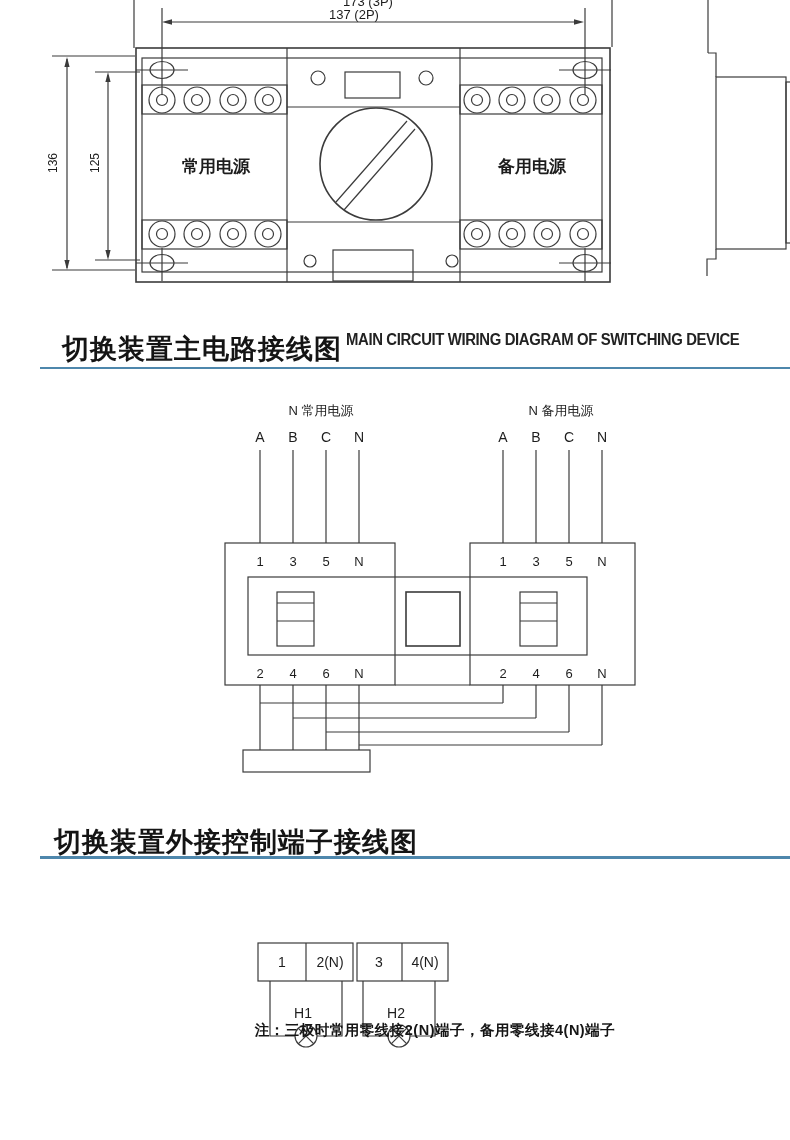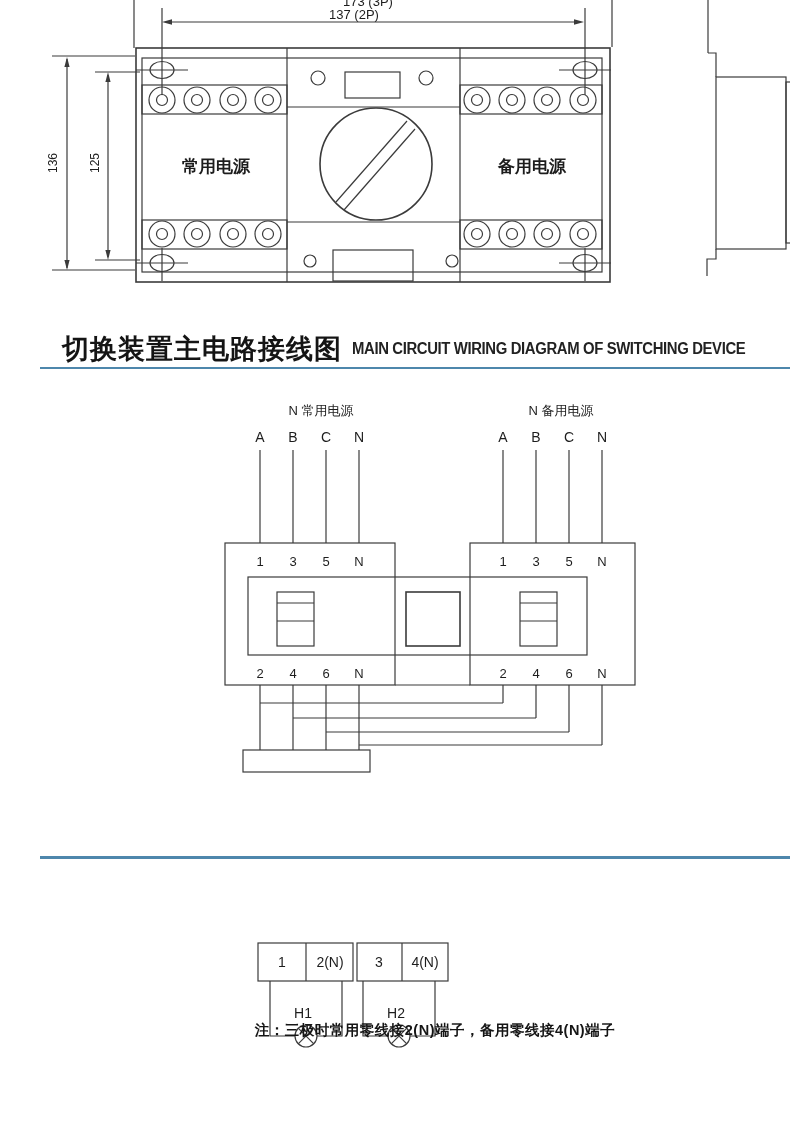--- a/index.html
+++ b/index.html
@@ -4,21 +4,21 @@
 <style>
   html,body{margin:0;padding:0;background:#fff;}
   .page{position:relative;width:790px;height:1140px;background:#ffffff;overflow:hidden;
         font-family:"Liberation Sans",sans-serif;margin-left:40px;}
   .abs{position:absolute;}
   svg{display:block;}
   svg .ln{stroke:#3b3b3b;stroke-width:1.2;fill:none;}
   svg .lnt{stroke:#3b3b3b;stroke-width:1.6;fill:none;}
   svg .fillc{fill:#3b3b3b;stroke:none;}
   svg text{fill:#1d1d1d;font-family:"Liberation Sans",sans-serif;}
-  .heading{display:flex;align-items:center;gap:10px;white-space:nowrap;}
+  .heading{display:flex;align-items:flex-start;gap:4px;white-space:nowrap;}
   .heading .zh{font-size:27px;font-weight:700;color:#141414;letter-spacing:1px;}
   .heading .en{font-size:16px;font-weight:700;color:#222;letter-spacing:-0.4px;
                transform:scaleX(0.93);transform-origin:left bottom;}
   .rule{position:absolute;left:0;width:790px;background:#4e87ac;}
   .note{position:absolute;left:0;top:1021px;width:790px;text-align:center;
         font-size:14.5px;font-weight:700;color:#151515;letter-spacing:0.5px;}
 </style>
 </head>
 <body>
 
@@ -211,20 +211,23 @@
       <line x1="529" y1="685" x2="529" y2="732"></line>
         <line x1="562" y1="685" x2="562" y2="745"></line>
       <line x1="220" y1="703" x2="463" y2="703"></line>
       <line x1="253" y1="718" x2="496" y2="718"></line>
       <line x1="286" y1="732" x2="529" y2="732"></line>
       <line x1="319" y1="745" x2="562" y2="745"></line>
     </g>
     <rect class="ln" x="203" y="750" width="127" height="22"></rect>
   </svg>
 
+  <div class="abs heading" style="left:14px;top:824px">
+    <span class="zh">切换装置外接控制端子接线图</span>
+  </div>
   <div class="rule" style="top:856px;height:3px"></div>
 
   <svg class="abs" style="left:0;top:930px" width="790" height="130" viewBox="0 930 790 130">
     <defs>
       <g id="lamp" class="ln">
         <circle r="11"></circle>
         <line x1="-7.8" y1="-7.8" x2="7.8" y2="7.8"></line>
         <line x1="-7.8" y1="7.8" x2="7.8" y2="-7.8"></line>
       </g>
     </defs>

